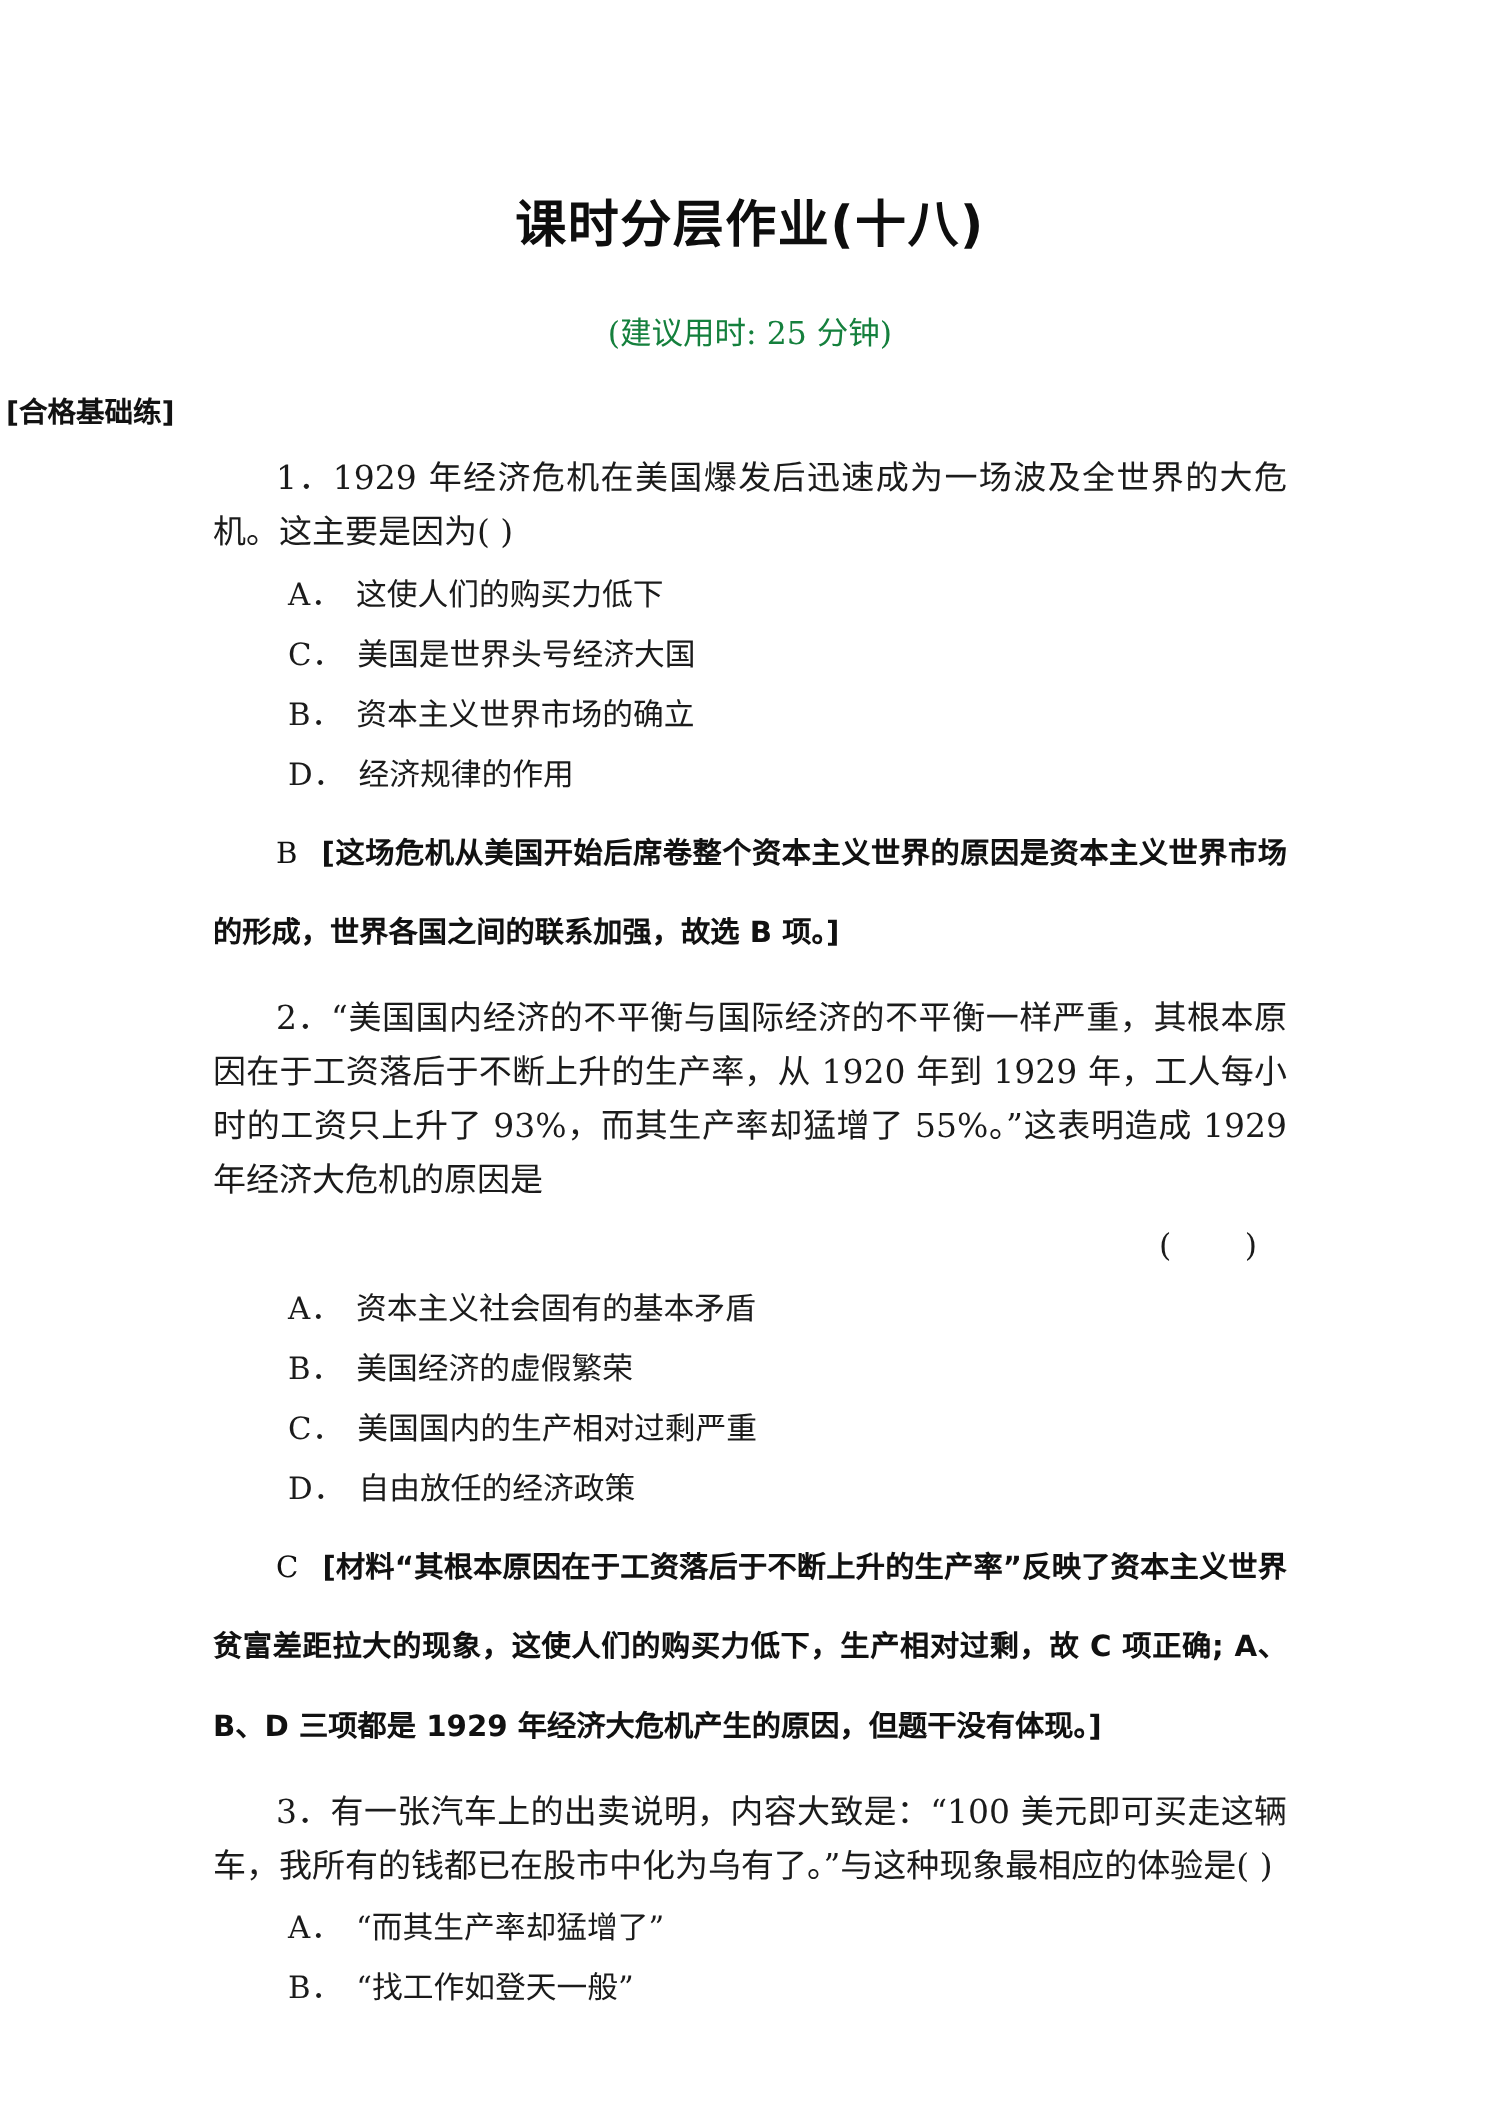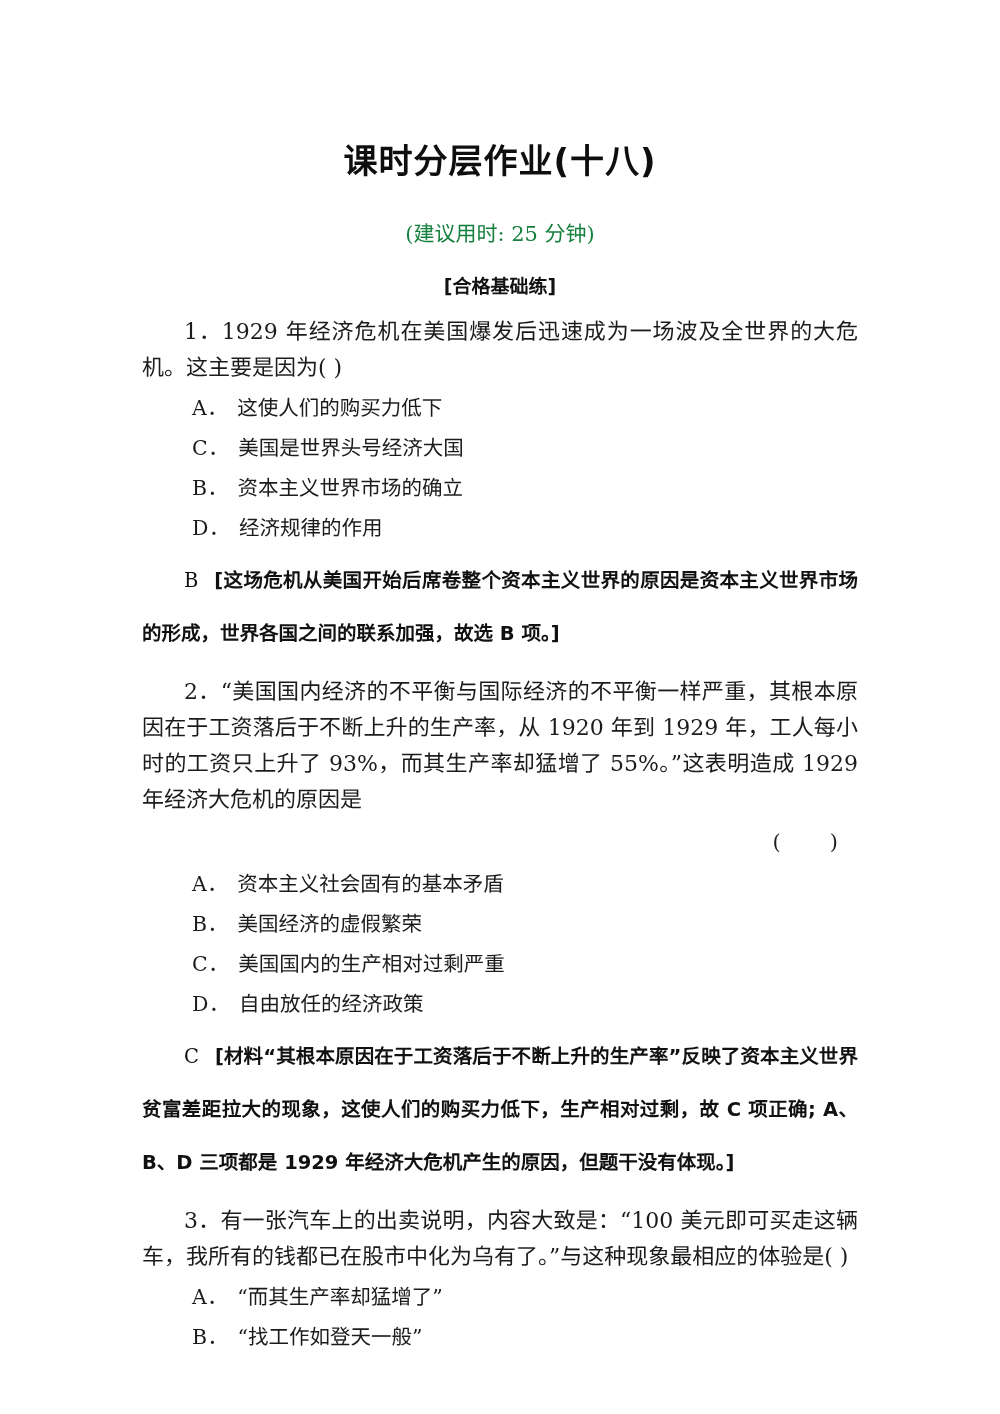--- a/index.html
+++ b/index.html
@@ -12,21 +12,21 @@
     height: 1414px;
     font-family: "DejaVu Serif", "Liberation Serif", serif;
     color: #1b1b1b;
     -webkit-font-smoothing: antialiased;
   }
   .page {
     position: relative;
     width: 1000px;
     height: 1414px;
     box-sizing: border-box;
-    padding: 16px;
+    padding: 4px;
     overflow: hidden;
   }
 
   
   .doc-title {
     margin: 0;
     padding-top: 118px;
     text-align: center;
     font-family: "DejaVu Sans", "Liberation Sans", sans-serif;
     font-weight: 700;
@@ -38,21 +38,20 @@
     margin: 0;
     padding-top: 34px;
     text-align: center;
     font-size: 21px;
     font-family: "DejaVu Serif", "Liberation Serif", serif;
     color: #15803d;
   }
   .section-header {
     margin: 0;
     padding-top: 24px;
-    text-align: center;
     font-family: "DejaVu Sans", "Liberation Sans", sans-serif;
     font-weight: 700;
     font-size: 19px;
     color: #121212;
   }
 
   
   .body-col {
     margin: 0 auto;
     width: 716px;      

